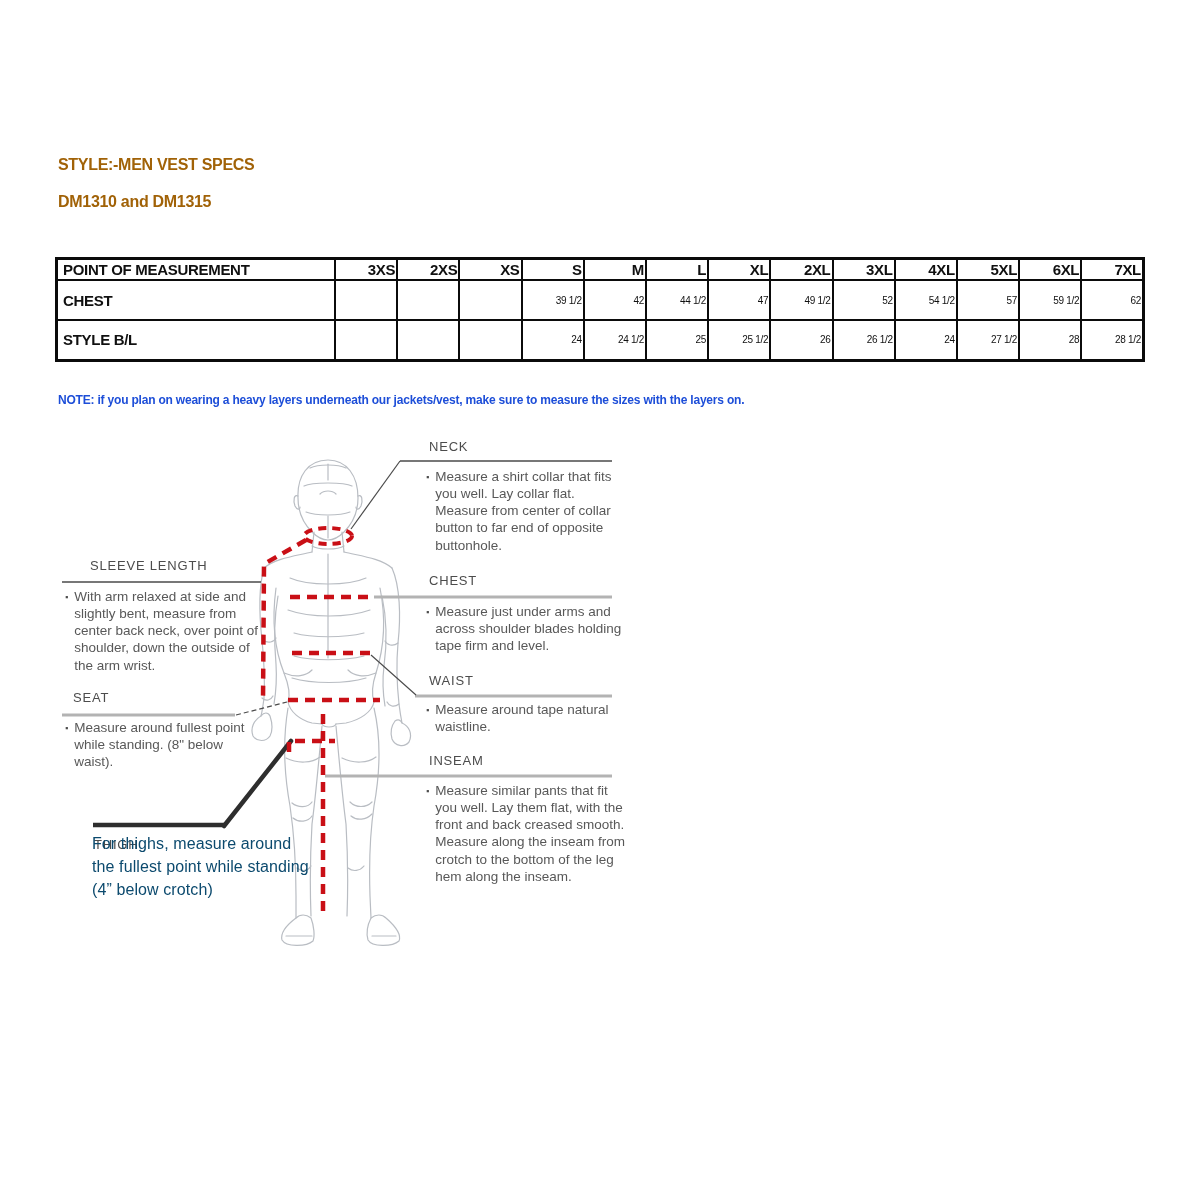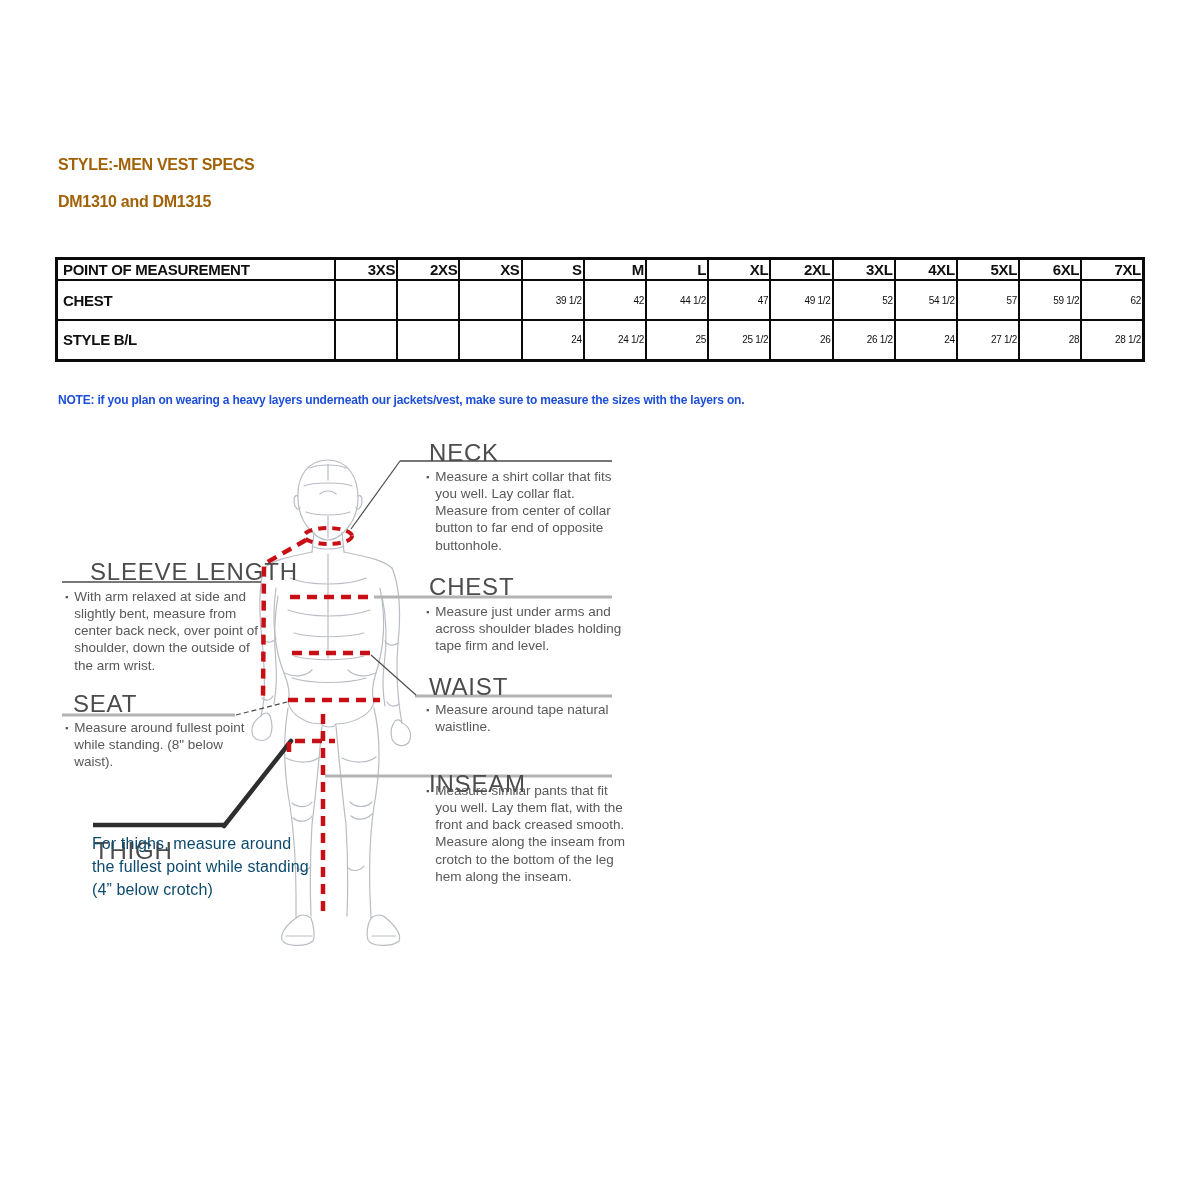--- a/index.html
+++ b/index.html
@@ -19,38 +19,38 @@
   .size-table th{font-weight:bold;}
   .size-table .first{width:270px;text-align:left;padding-left:5px;}
   .size-table td{font-weight:400;font-size:10px;}
 
   .note-text{position:absolute;left:58px;top:393px;width:1100px;font-weight:bold;font-size:12px;color:#1d4ed8;letter-spacing:-0.2px;}
 
   
   .diagram{position:absolute;left:60px;top:428px;width:556px;height:530px;}
   .diagram svg{position:absolute;left:0;top:0;}
 
-  .dg-title{position:absolute;font-size:24px;color:#4c4c4c;letter-spacing:0.8px;font-weight:400;white-space:nowrap;}
+  .dg-title{position:absolute;font-size:13px;color:#4c4c4c;letter-spacing:0.8px;font-weight:400;white-space:nowrap;}
   .dg-desc{position:absolute;display:flex;align-items:flex-start;font-size:13.5px;line-height:1.27;color:#585858;}
   .dg-desc .bullet{font-size:9px;line-height:1;margin:5px 6px 0 0;color:#4c4c4c;}
   .dg-desc.plain{font-size:16px;line-height:1.45;color:#0c4a6e;letter-spacing:0.1px;}
 
   #neck-title{left:369px;top:11px;}
   #neck-desc{left:366px;top:40px;width:192px;}
   #sleeve-title{left:30px;top:130px;}
   #sleeve-desc{left:5px;top:160px;width:206px;}
   #chest-title{left:369px;top:145px;}
   #chest-desc{left:366px;top:175px;width:202px;}
   #waist-title{left:369px;top:245px;}
   #waist-desc{left:366px;top:273px;width:192px;}
   #seat-title{left:13px;top:262px;}
   #seat-desc{left:5px;top:291px;width:192px;}
   #thigh-title{left:34px;top:370px;margin-top:39px;}
   #thigh-desc{left:32px;top:404px;width:226px;}
-  #inseam-title{left:369px;top:342px;}
+  #inseam-title{left:369px;top:325px;}
   #inseam-desc{left:366px;top:354px;width:204px;}
 </style>
 </head>
 <body>
 
 <div class="page-title" id="title1">STYLE:-MEN VEST SPECS</div>
 <div class="page-title" id="title2">DM1310 and DM1315</div>
 
 <table class="size-table">
   <thead>

